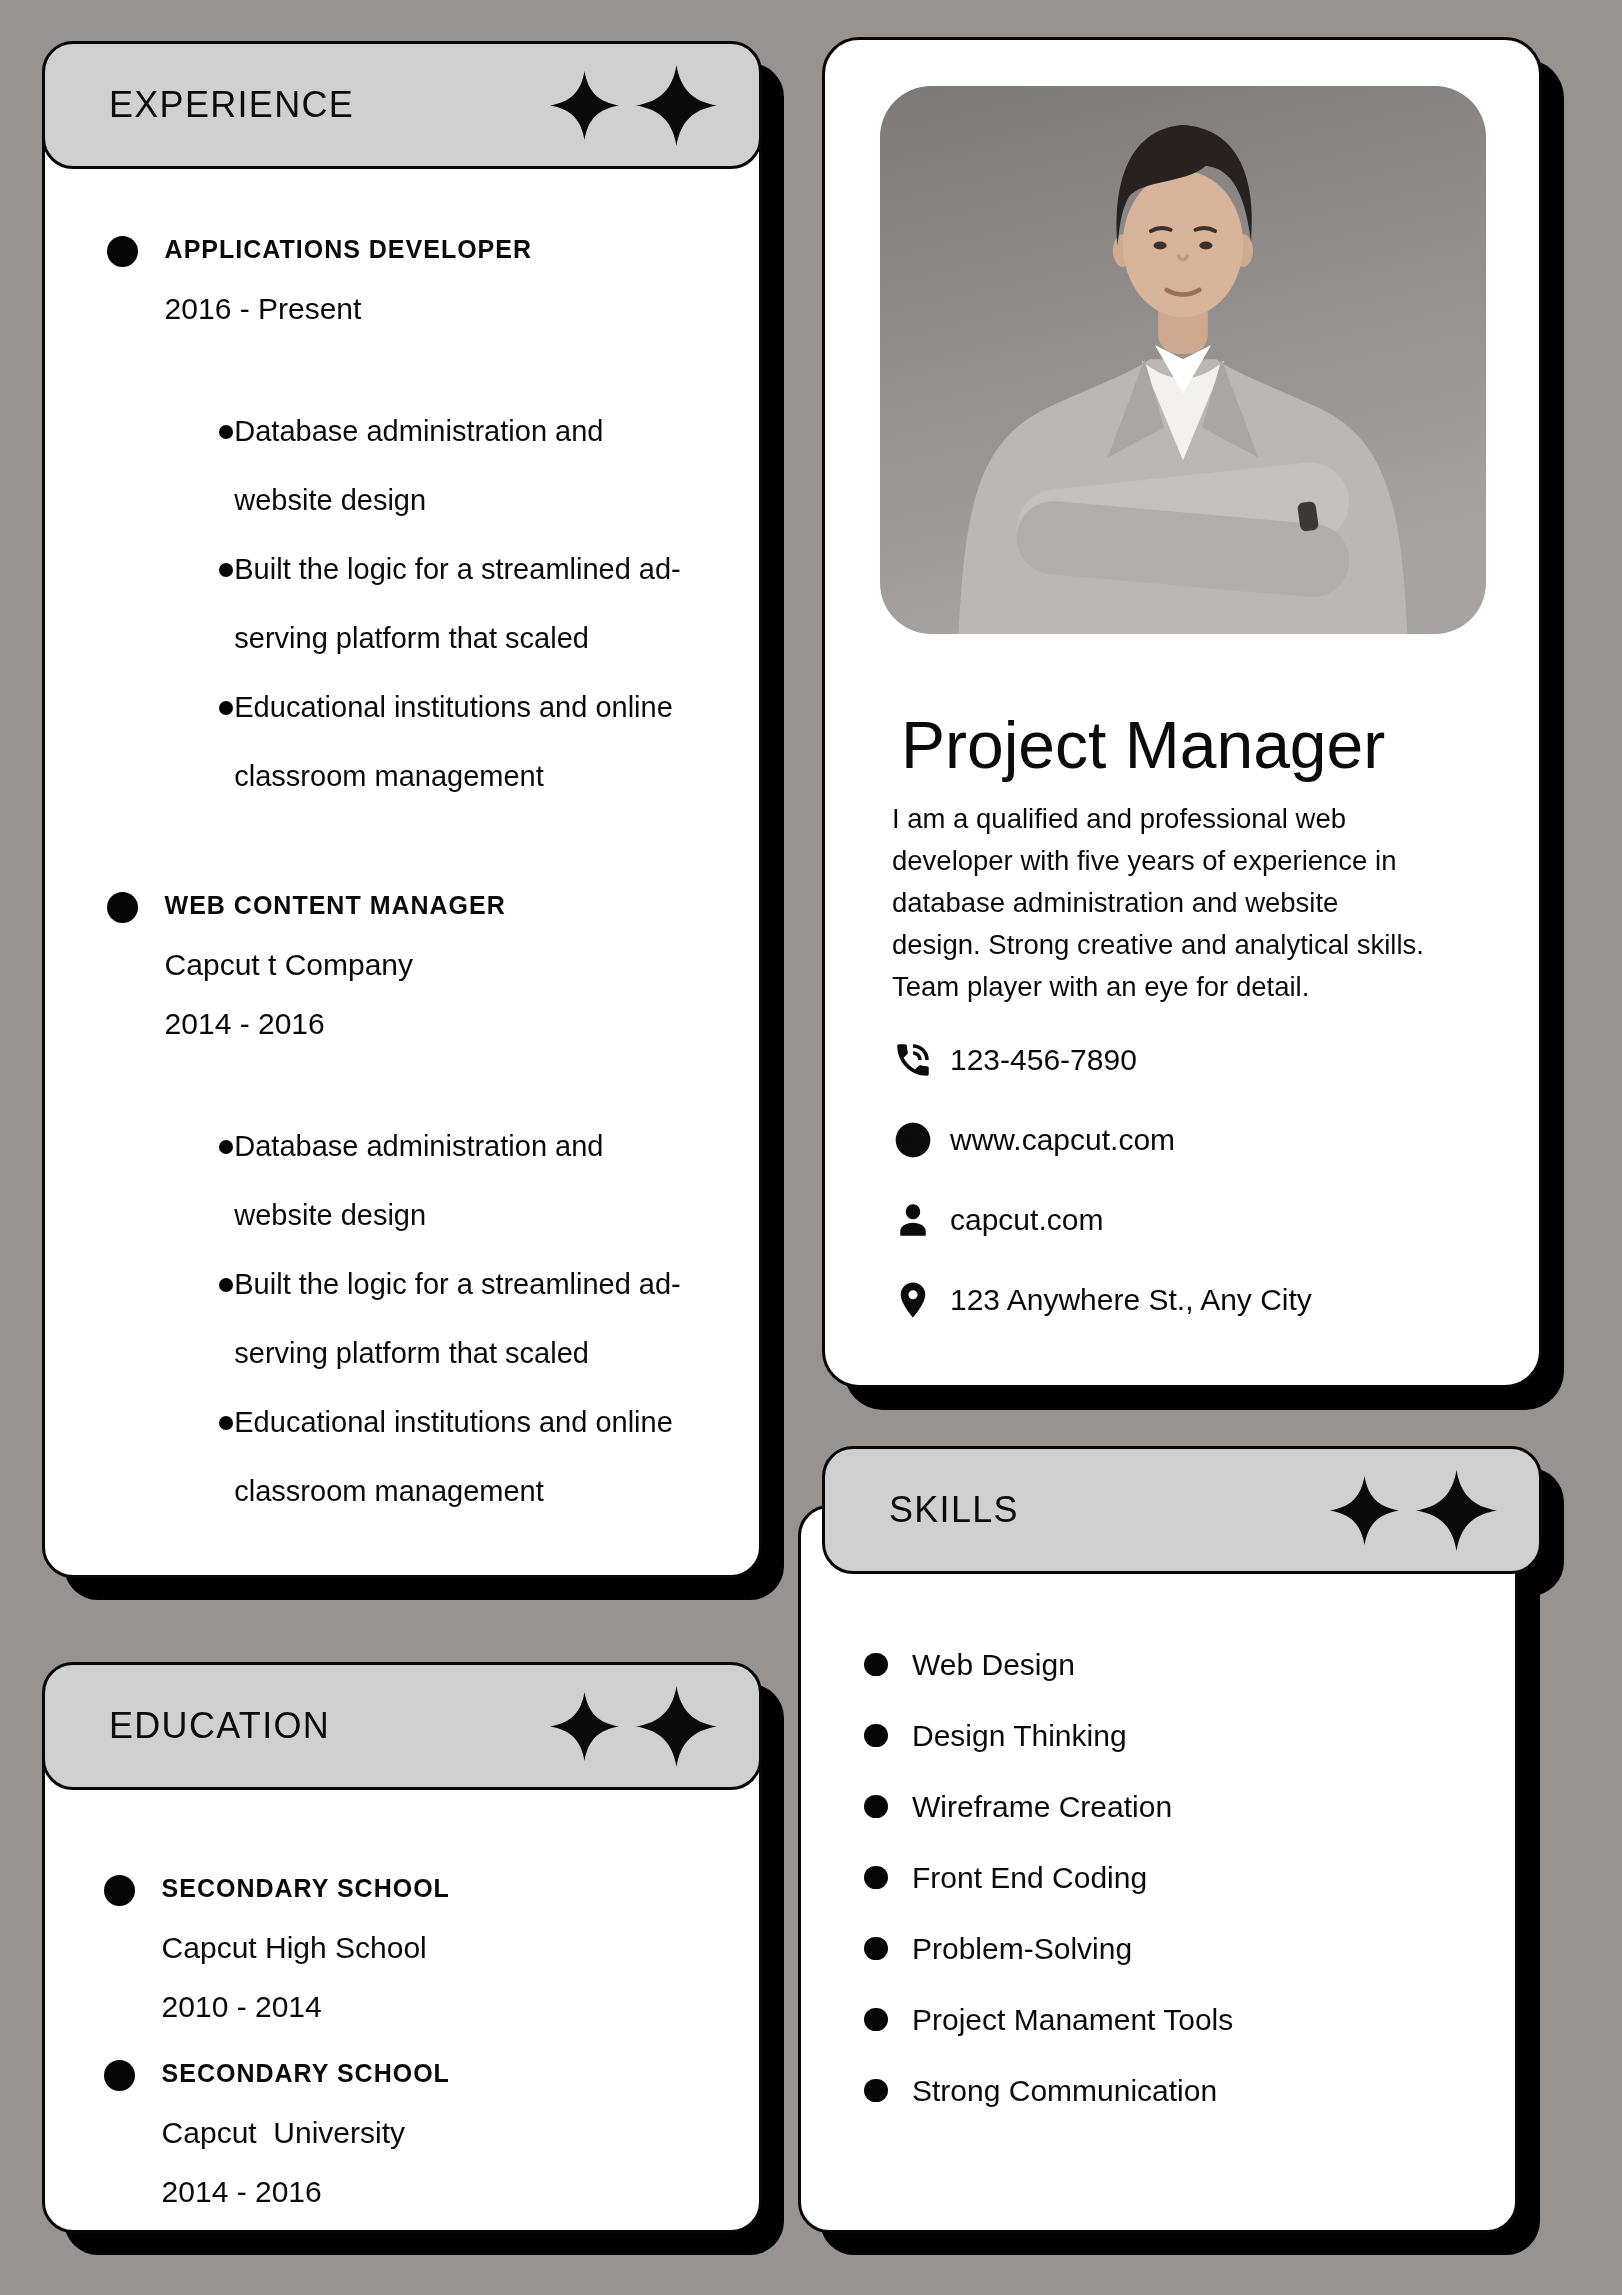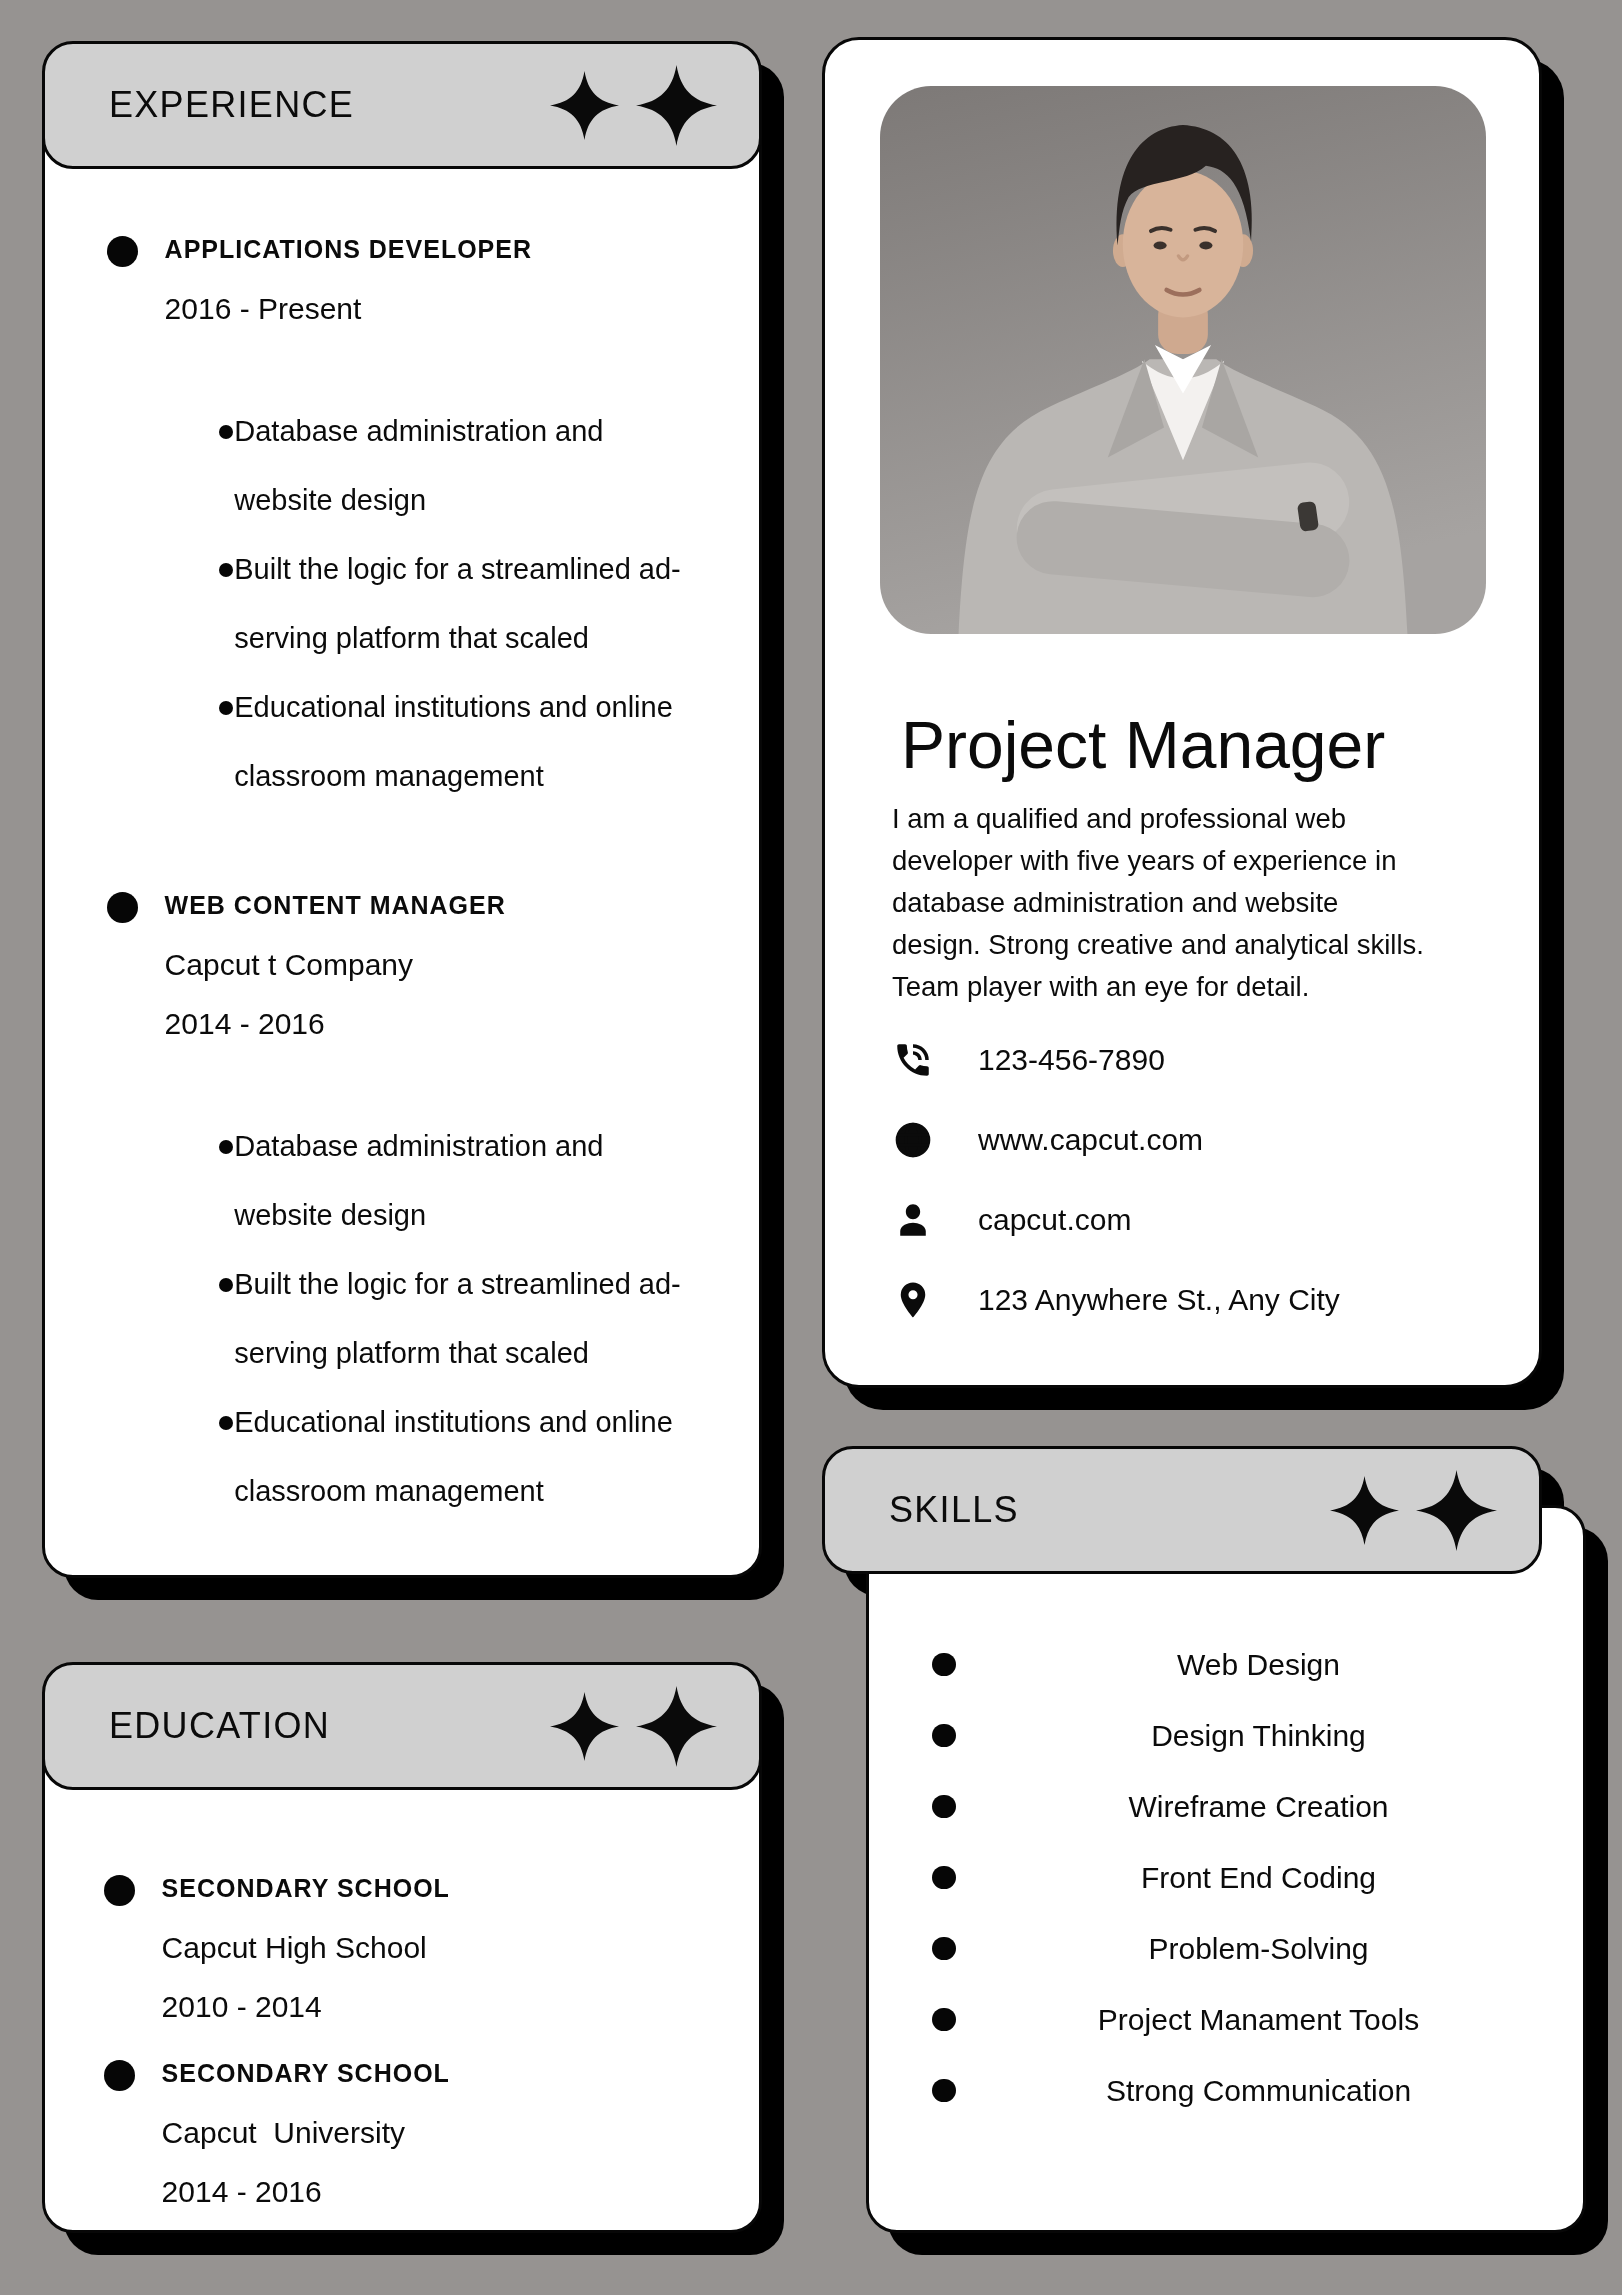--- a/index.html
+++ b/index.html
@@ -8,21 +8,21 @@
     background:#969391;color:#0b0b0b;
     font-family:"Liberation Sans", sans-serif;
   }
   
   .geo-exp-header   {left:42px;  top:41px;   width:720px; height:128px;}
   .geo-exp-card     {left:42px;  top:98px;  width:720px; height:1480px;}
   .geo-edu-header   {left:42px;  top:1662px; width:720px; height:128px;}
   .geo-edu-card     {left:42px;  top:1721px; width:720px; height:512px;}
   .geo-profile-card {left:822px;top:37px;   width:720px; height:1351px;}
   .geo-skills-header{left:822px;top:1446px; width:720px; height:128px;}
-  .geo-skills-card  {left:866px;top:1505px; width:720px; height:728px;text-align:center;}
+  .geo-skills-card  {left:798px;top:1505px; width:720px; height:728px;}
 
   .abs{position:absolute;box-sizing:border-box;}
   .sh{background:#000;border-radius:34px;transform:translate(22px,22px);}
   .sh-low{z-index:1;} .sh-mid{z-index:2;}
   .wcard{background:#fff;border:3.3px solid #070707;border-radius:31px;z-index:3;}
   .hdr{
     background:#d0d0d0;border:3.3px solid #070707;border-radius:31px;z-index:4;
     display:flex;align-items:center;justify-content:space-between;
     padding:0 42px 0 64px;
   }
@@ -50,21 +50,21 @@
   
   .photo{position:absolute;left:55px;top:46px;width:606px;height:548px;
          border-radius:51px;overflow:hidden;}
   .photo svg{display:block;width:100%;height:100%;}
   .p-name{position:absolute;left:63px;top:563px;font-family:"DejaVu Sans",sans-serif;
           font-weight:bold;font-size:81px;line-height:92px;letter-spacing:-1.3px;white-space:pre;}
   .p-role{position:absolute;left:76px;top:674px;font-size:66px;line-height:63px;white-space:pre;}
   .p-summary{position:absolute;left:67px;top:758px;width:609px;
              font-size:27.5px;line-height:42px;white-space:pre-line;}
   .contacts{position:absolute;left:67px;top:980px;width:609px;}
-  .contact{display:grid;grid-template-columns:42px 1fr;column-gap:44px;
+  .contact{display:grid;grid-template-columns:42px 1fr;column-gap:16px;
            align-items:center;height:80px;}
   .cicon{width:42px;height:42px;}
   .cicon svg{display:block;width:42px;height:42px;fill:#0b0b0b;}
   .cvalue{font-size:30px;white-space:pre-wrap;}
 
   
   .skills-content{position:absolute;left:63px;right:46px;top:121px;}
   .skill{display:grid;grid-template-columns:26px 1fr;column-gap:22px;
          align-items:center;height:71px;}
   .dot-md{width:23.6px;height:23.6px;border-radius:50%;background:#060606;}

